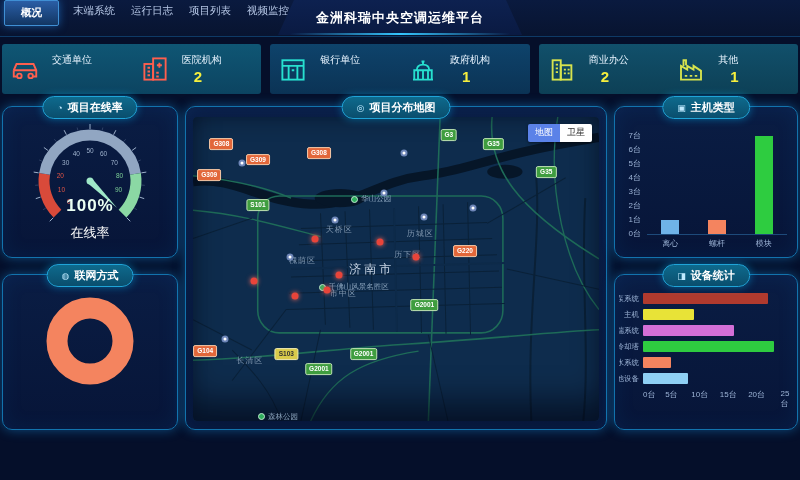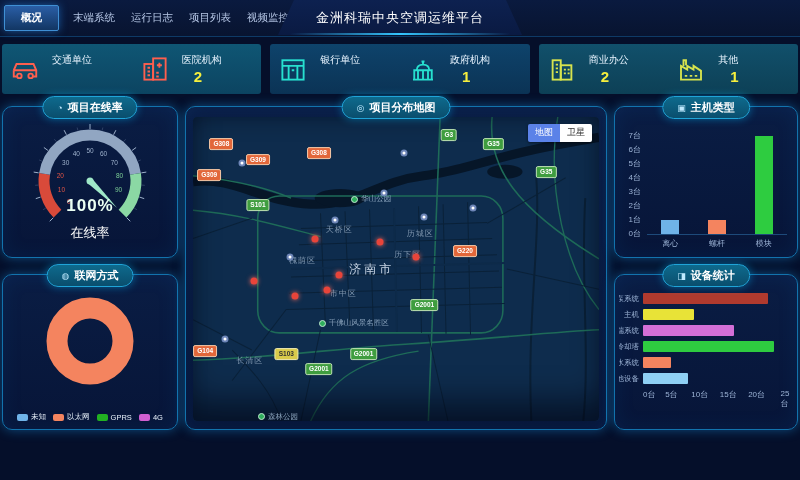--- a/index.html
+++ b/index.html
@@ -1,29 +1,29 @@
 <!DOCTYPE html>
 <html><head>
 <meta charset="utf-8">
 <style>
   html,body{margin:0;padding:0}
   body{width:800px;height:480px;overflow:hidden;position:relative;
        background:#050f2a;color:#dfe9f5;
        font-family:"Liberation Sans","DejaVu Sans",sans-serif;}
   
   .nav{height:36px;background:linear-gradient(180deg,#0a1a3f,#081430);
-       border-bottom:1px solid #0e3a66;display:flex;align-items:center;position:relative;}
+       border-bottom:1px solid #0e3a66;display:flex;align-items:flex-start;position:relative;}
   .tab{font-size:10.5px;color:#b6c7e6;margin-left:12px;cursor:pointer;padding:4px 2px;white-space:nowrap}
   .tab.active{margin-left:4px;padding:5px 16px;background:linear-gradient(180deg,#2a5ea6,#123663);
        border:1px solid #3f8fd4;box-shadow:0 0 9px rgba(40,150,255,.5);color:#fff;font-weight:bold;border-radius:2px}
   .title-wrap{position:absolute;left:278px;top:0;width:244px;height:35px;
        background:linear-gradient(180deg,#0d2150,#0a1a42);
        clip-path:polygon(16px 0,calc(100% - 16px) 0,100% 100%,0 100%);
        display:flex;align-items:center;justify-content:center;
-       font-size:13px;font-weight:normal;letter-spacing:1px;color:#fff;}
+       font-size:13px;font-weight:bold;letter-spacing:1px;color:#fff;}
   .title-wrap::after{content:"";position:absolute;left:5%;right:5%;bottom:0;height:2px;
        background:linear-gradient(90deg,transparent,#35c6ff,transparent);}
   
   .cards{display:flex;gap:9px;margin:7px 2px 0 2px;}
   .card{flex:1;height:50px;border-radius:3px;display:flex;align-items:center;overflow:hidden}
   .card.t-red{background:linear-gradient(180deg,#0f5674,#0c4461)}
   .card.t-red .icon{color:#ff5f4e}
   .card.t-cyan{background:linear-gradient(180deg,#0e436b,#0b3355)}
   .card.t-cyan .icon{color:#27e0cf}
   .card.t-yel{background:linear-gradient(180deg,#11506b,#0d4056)}
@@ -245,38 +245,20 @@
       <section class="panel" id="panel-network">
         <div class="panel-title">
           <span class="pt-icon">◍</span>
           <span>联网方式</span>
         </div>
         <div id="donut-box">
             <svg width="150" height="104" viewBox="0 0 150 104">
               <circle cx="75" cy="52" r="33" fill="none" stroke="#f4845f" stroke-width="21"></circle>
             </svg>
           </div>
-        <div class="legend" id="net-legend">
-            <div class="lg">
-              <div class="sw" style="background: rgb(111, 179, 232);"></div>
-              <span>未知</span>
-            </div>
-            <div class="lg">
-              <div class="sw" style="background: rgb(244, 132, 95);"></div>
-              <span>以太网</span>
-            </div>
-            <div class="lg">
-              <div class="sw" style="background: rgb(34, 177, 34);"></div>
-              <span>GPRS</span>
-            </div>
-            <div class="lg">
-              <div class="sw" style="background: rgb(208, 95, 208);"></div>
-              <span>4G</span>
-            </div>
-          </div>
       </section>
     </div>
 
     <section class="panel col-map" id="panel-map">
       <div class="panel-title">
         <span class="pt-icon">◎</span>
         <span>项目分布地图</span>
       </div>
       <div id="map-area">
         <svg id="map-roads" viewBox="0 0 414 300" preserveAspectRatio="none">
@@ -325,21 +307,21 @@
           </g>
         </svg>
         <div id="map-layers">
             <div class="m-city" style="left: 44%; top: 50%;">济南市</div>
             <div class="m-dist" style="left: 27%; top: 47%;">槐荫区</div>
             <div class="m-dist" style="left: 36%; top: 37%;">天桥区</div>
             <div class="m-dist" style="left: 47%; top: 45%; margin-left: 24px;">历下区</div>
             <div class="m-dist" style="left: 37%; top: 58%;">市中区</div>
             <div class="m-dist" style="left: 56%; top: 38%;">历城区</div>
             <div class="m-dist" style="left: 14%; top: 80%;">长清区</div>
-            <div class="m-poi" style="left: 31%; top: 56%; margin-top: 36px;">
+            <div class="m-poi" style="left: 31%; top: 56%;">
               <span>千佛山风景名胜区</span>
             </div>
             <div class="m-poi" style="left: 39%; top: 27%;">
               <span>华山公园</span>
             </div>
             <div class="m-poi" style="left: 16%; top: 92%; margin-top: 20px;">
               <span>森林公园</span>
             </div>
             <div class="m-badge b-orange" style="left: 7%; top: 9%;">G308</div>
             <div class="m-badge b-orange" style="left: 31%; top: 12%;">G308</div>

